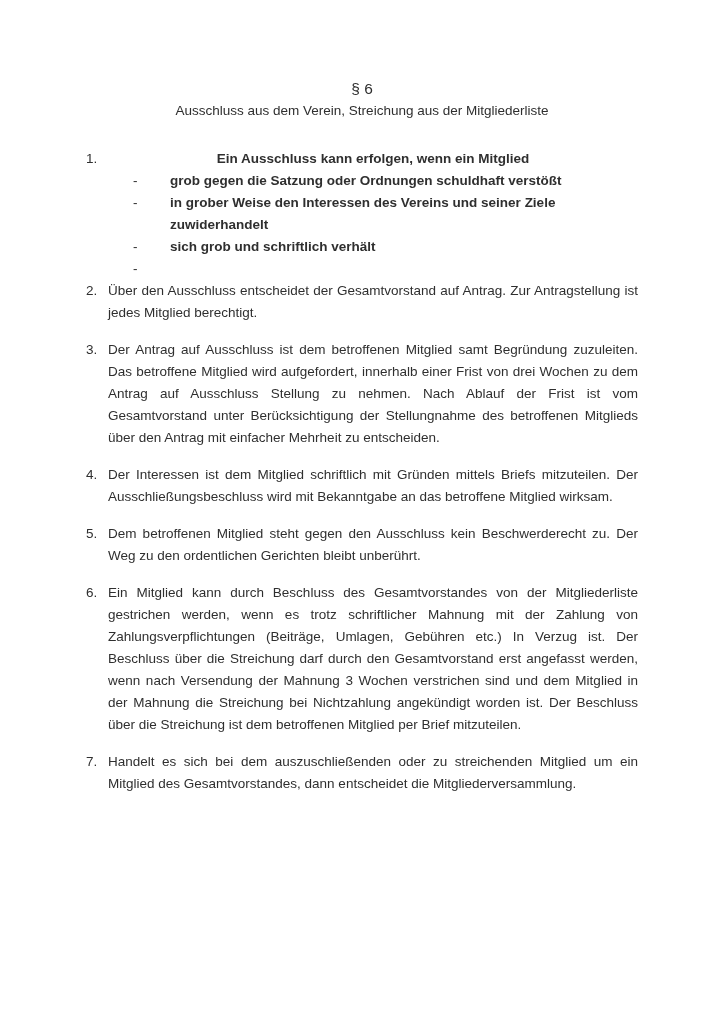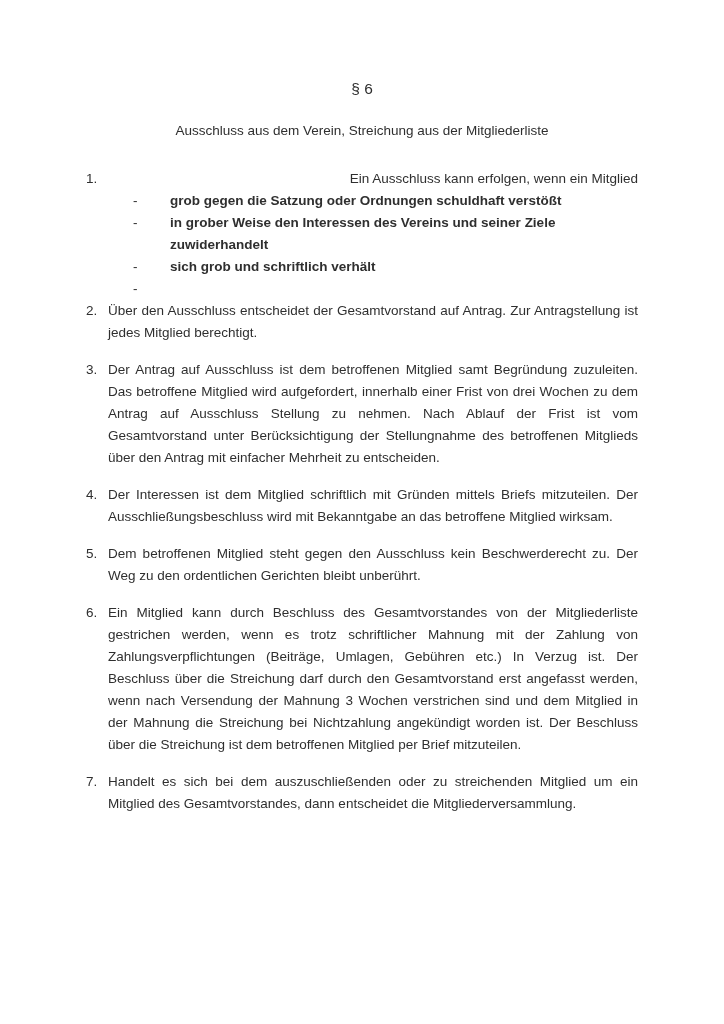--- a/index.html
+++ b/index.html
@@ -20,41 +20,42 @@
     padding: 78px 86px 0 86px;
     overflow: hidden;
   }
   .heading {
     text-align: center;
     font-size: 15.5px;
     line-height: 22px;
   }
   .subtitle {
     text-align: center;
-    margin-top: 20px;
+    margin-top: 0;
   }
   .list {
     margin-top: 26px;
   }
   .item {
     display: flex;
   }
   .item.spaced {
     margin-top: 15px;
   }
   .num {
     width: 22px;
     flex-shrink: 0;
   }
   .body {
     flex: 1;
     text-align: justify;
   }
   .lead {
-    text-align: right;
+    text-align: center;
+    font-weight: bold;
   }
   .sub {
     display: flex;
     padding-left: 25px;
   }
   .dash {
     width: 37px;
     flex-shrink: 0;
   }
   .subtext {

